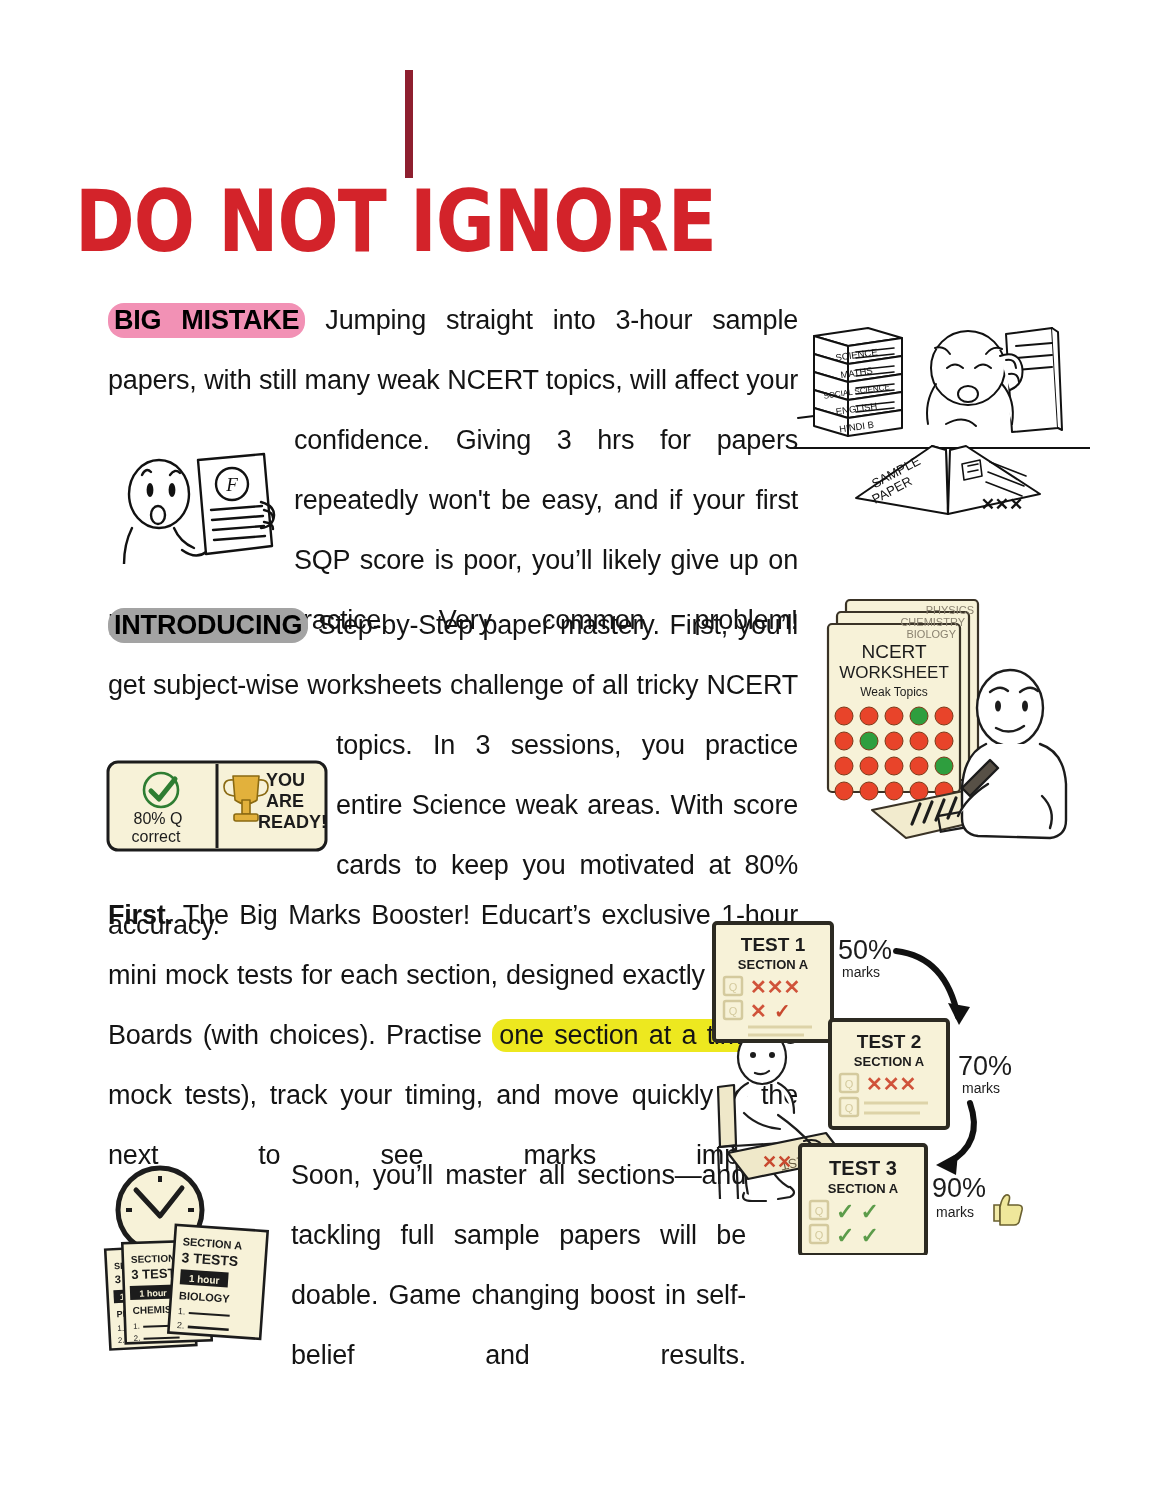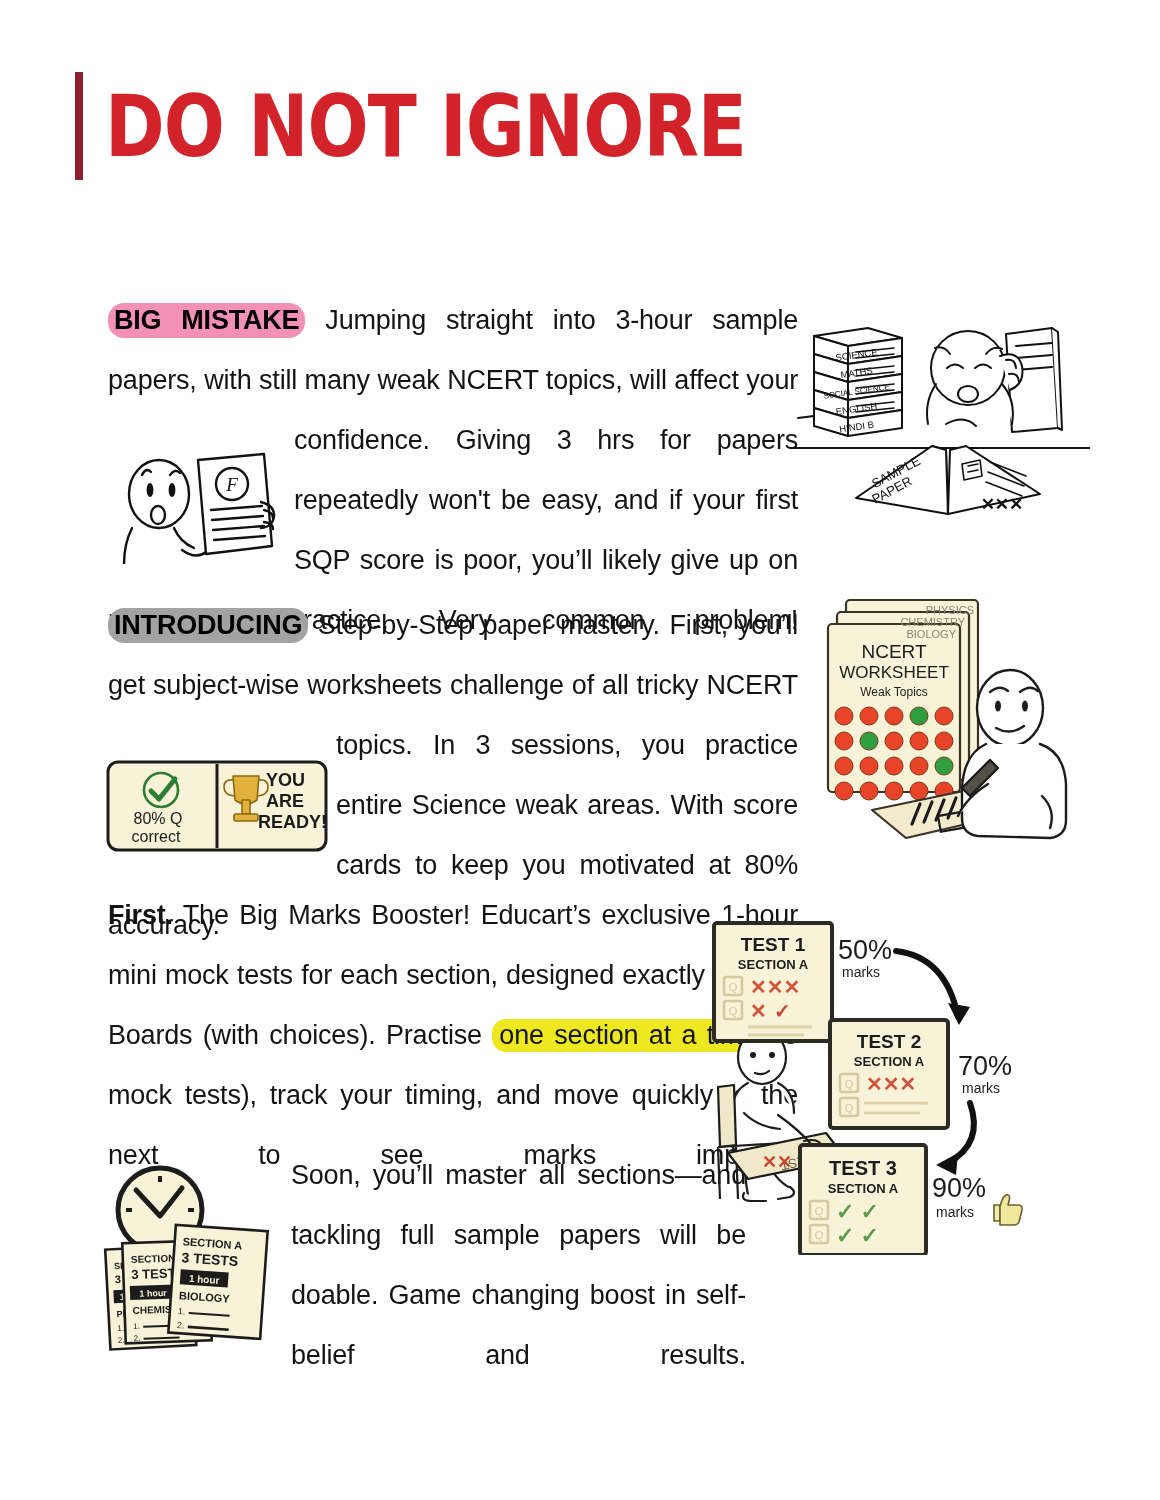--- a/index.html
+++ b/index.html
@@ -8,21 +8,21 @@
     background:#ffffff;
     font-family:"Liberation Sans", sans-serif;
     color:#111111;
     overflow:hidden;
     position:relative;
   }
 
   
   .header{
     position:absolute;left:75px;top:70px;height:112px;
-    display:flex;align-items:center;
+    display:flex;align-items:center;flex-direction:column;
   }
   .title-bar{
     width:8px;height:108px;background:#8E1F2F;margin-right:22px;flex:0 0 auto;
   }
   .title-text{
     font-family:"Liberation Sans Narrow","DejaVu Sans Condensed","Liberation Sans",sans-serif;
     font-weight:bold;
     font-size:86px;
     line-height:86px;
     letter-spacing:-1px;

